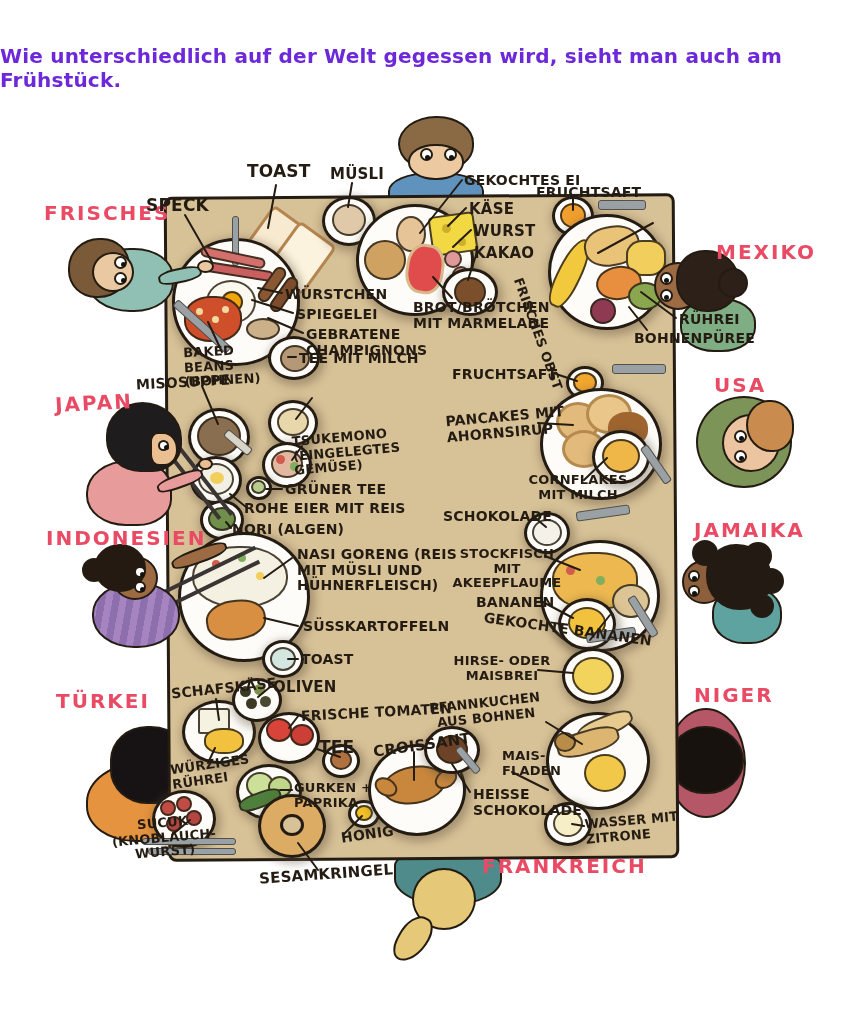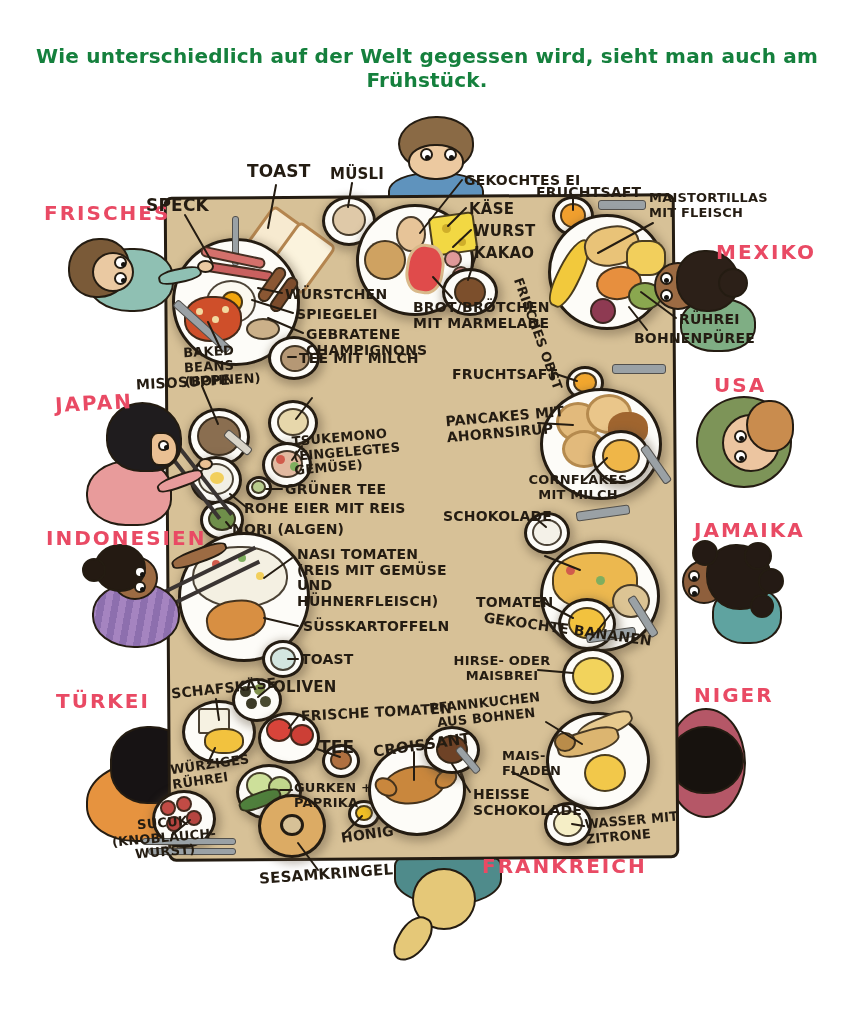--- a/index.html
+++ b/index.html
@@ -1,19 +1,19 @@
 <!DOCTYPE html>
 <html style="--background: #ffffff; --table: #d7c197; --country: #e94a64; --ink: #241c12;"><head>
 <meta charset="utf-8">
 <style>
   html,body{margin:0;padding:0;background:#fff}
   #scene{position:relative;width:854px;height:1024px;background:#fff;overflow:hidden;
          font-family:"DejaVu Sans",sans-serif}
-  #title{position:absolute;left:0;right:0;top:44px;text-align:center;z-index:5;
-         font:600 20px/1.2 "DejaVu Sans",sans-serif;color:#15803d;letter-spacing:.2px}
+  #title{position:absolute;left:0;right:0;top:44px;text-align:left;z-index:5;
+         font:600 20px/1.2 "DejaVu Sans",sans-serif;color:#6d28d9;letter-spacing:.2px}
   #table{position:absolute;left:166px;top:195px;width:511px;height:665px;z-index:1;
          background:var(--table,#d7c197);border:3.5px solid #241c12;border-radius:8px;
          transform:rotate(-.4deg);box-sizing:border-box}
   .country{position:absolute;z-index:5;font:700 20px/1 "DejaVu Sans",sans-serif;
            color:var(--country,#e94a64);letter-spacing:2px;white-space:nowrap}
   .lbl{position:absolute;z-index:5;font:700 14px/1.12 "DejaVu Sans",sans-serif;
        color:#241c12;letter-spacing:.2px}
   .nw{white-space:nowrap}
   .plate,.bowl{position:absolute;z-index:2;background:#fdfcf8;border:3px solid #241c12;
        border-radius:50%;box-shadow:2px 3px 9px 3px rgba(95,80,60,.40);box-sizing:border-box}
@@ -362,41 +362,41 @@
   <div class="lbl nw" style="left:299px;top:351px">TEE MIT MILCH</div>
 
   <div class="lbl nw" style="left:330px;top:166px;font-size:15px">MÜSLI</div>
   <div class="lbl nw" style="left:464px;top:173px">GEKOCHTES EI</div>
   <div class="lbl nw" style="left:469px;top:201px;font-size:15px">KÄSE</div>
   <div class="lbl nw" style="left:473px;top:223px;font-size:15px">WURST</div>
   <div class="lbl nw" style="left:474px;top:245px;font-size:15px">KAKAO</div>
   <div class="lbl" style="left:413px;top:300px;width:150px">BROT/BRÖTCHEN MIT MARMELADE</div>
 
   <div class="lbl nw" style="left:536px;top:185px">FRUCHTSAFT</div>
-  <div class="lbl" style="left:649px;top:191px;width:145px;font-size:13px">MAISTORTILLAS MIT FLEISCH</div>
   <div class="lbl nw" style="left:524px;top:276px;font-size:13px;transform:rotate(70deg);transform-origin:0 0">FRISCHES OBST</div>
   <div class="lbl nw" style="left:679px;top:312px">RÜHREI</div>
   <div class="lbl nw" style="left:634px;top:331px">BOHNENPÜREE</div>
 
   <div class="lbl nw" style="left:136px;top:375px;transform:rotate(-3deg)">MISOSUPPE</div>
   <div class="lbl" style="left:293px;top:429px;width:135px;font-size:13px;transform:rotate(-5deg)">TSUKEMONO (EINGELEGTES GEMÜSE)</div>
   <div class="lbl nw" style="left:285px;top:482px">GRÜNER TEE</div>
   <div class="lbl nw" style="left:244px;top:501px">ROHE EIER MIT REIS</div>
   <div class="lbl nw" style="left:232px;top:522px">NORI (ALGEN)</div>
 
   <div class="lbl nw" style="left:452px;top:367px">FRUCHTSAFT</div>
   <div class="lbl" style="left:446px;top:409px;width:122px;transform:rotate(-5deg)">PANCAKES MIT AHORNSIRUP</div>
   <div class="lbl" style="left:519px;top:473px;width:118px;font-size:13px;text-align:center">CORNFLAKES MIT MILCH</div>
 
-  <div class="lbl" style="left:297px;top:547px;width:165px">NASI TOMATEN (REIS MIT GEMÜSE UND HÜHNERFLEISCH)</div>
+  <div class="lbl" style="left:297px;top:547px;width:165px">NASI GORENG (REIS MIT MÜSLI UND HÜHNERFLEISCH)</div>
   <div class="lbl nw" style="left:303px;top:619px">SÜSSKARTOFFELN</div>
   <div class="lbl nw" style="left:301px;top:652px">TOAST</div>
 
   <div class="lbl nw" style="left:443px;top:509px">SCHOKOLADE</div>
-  <div class="lbl nw" style="left:476px;top:595px">TOMATEN</div>
+  <div class="lbl" style="left:447px;top:547px;width:120px;font-size:13px;text-align:center">STOCKFISCH MIT AKEEPFLAUME</div>
+  <div class="lbl nw" style="left:476px;top:595px">BANANEN</div>
   <div class="lbl nw" style="left:483px;top:622px;transform:rotate(8deg)">GEKOCHTE BANANEN</div>
 
   <div class="lbl nw" style="left:171px;top:681px;transform:rotate(-6deg)">SCHAFSKÄSE</div>
   <div class="lbl nw" style="left:273px;top:679px;font-size:15px">OLIVEN</div>
   <div class="lbl nw" style="left:301px;top:705px;transform:rotate(-3deg)">FRISCHE TOMATEN</div>
   <div class="lbl nw" style="left:319px;top:738px;font-size:17px">TEE</div>
   <div class="lbl" style="left:171px;top:757px;width:88px;font-size:13px;transform:rotate(-8deg)">WÜRZIGES RÜHREI</div>
   <div class="lbl" style="left:294px;top:781px;width:92px;font-size:13px">GURKEN + PAPRIKA</div>
   <div class="lbl" style="left:110px;top:816px;width:108px;font-size:13px;text-align:center;transform:rotate(-5deg)">SUCUK (KNOBLAUCH-WURST)</div>
   <div class="lbl nw" style="left:341px;top:827px;transform:rotate(-8deg)">HONIG</div>

